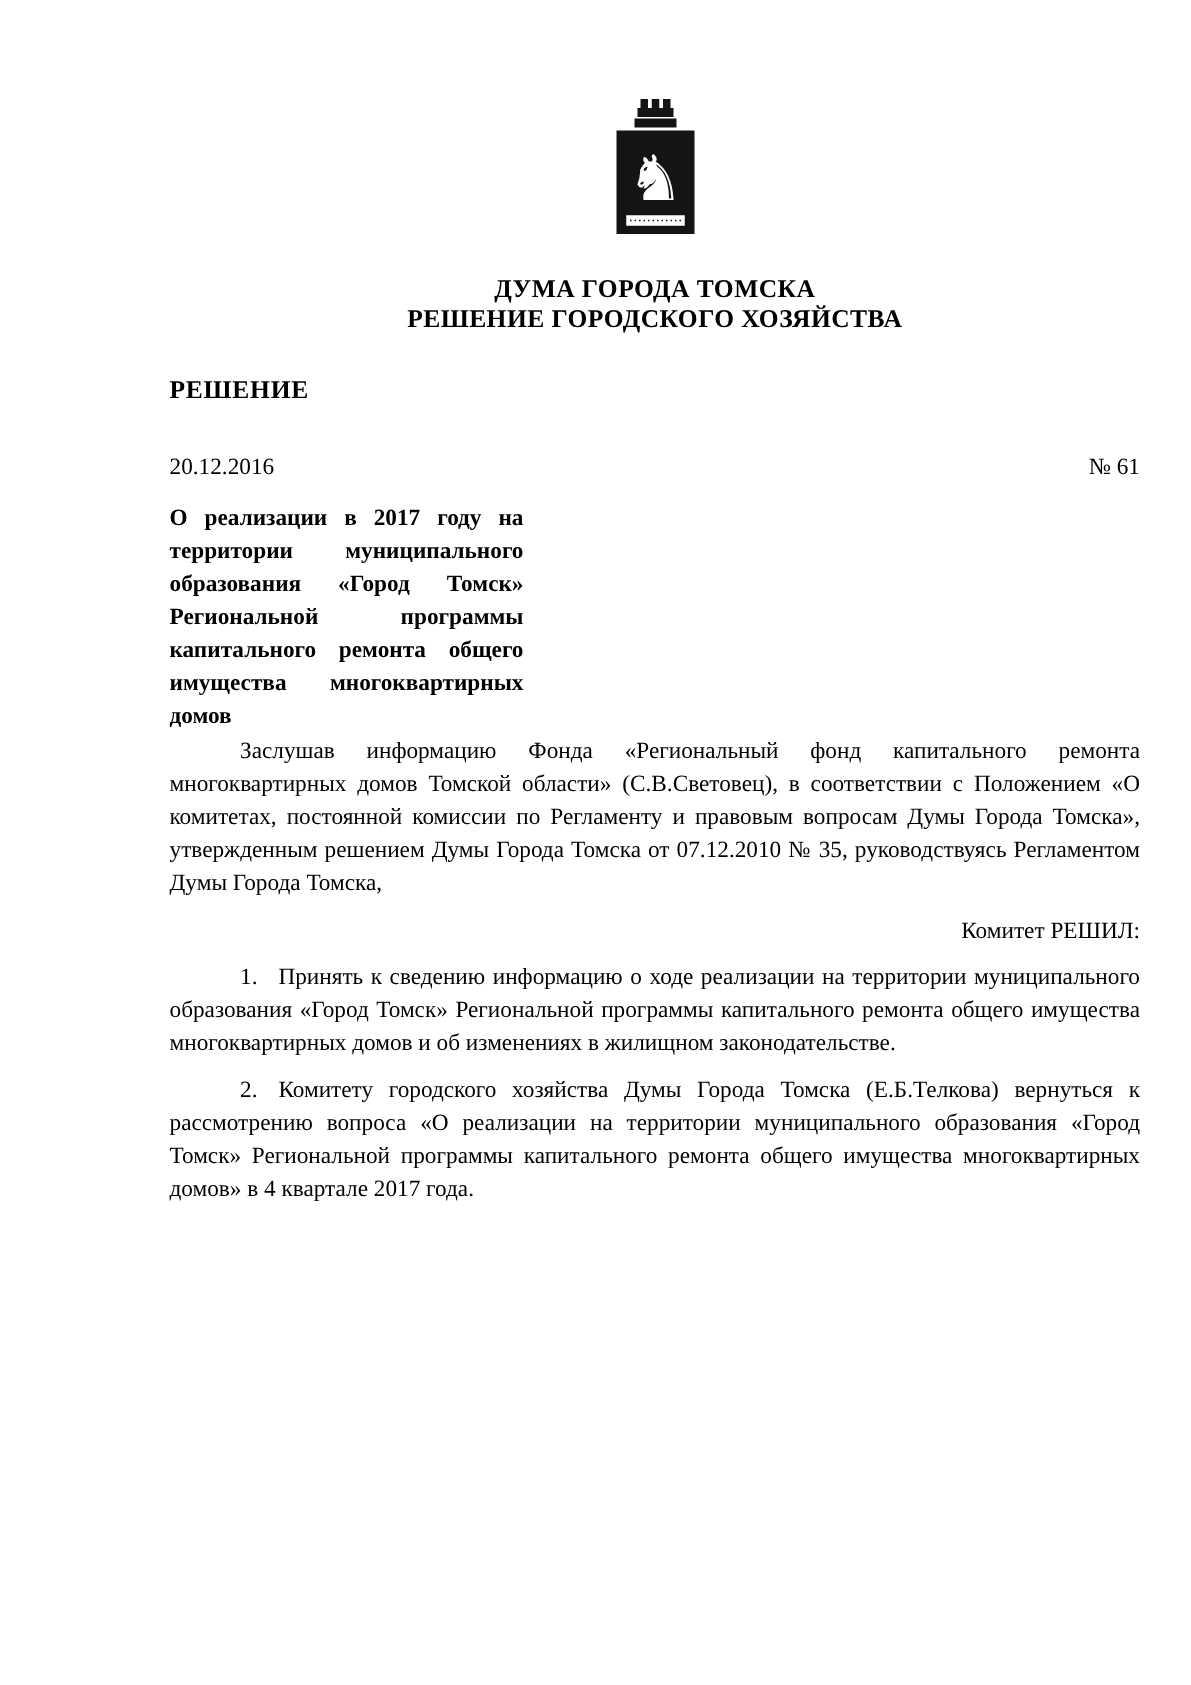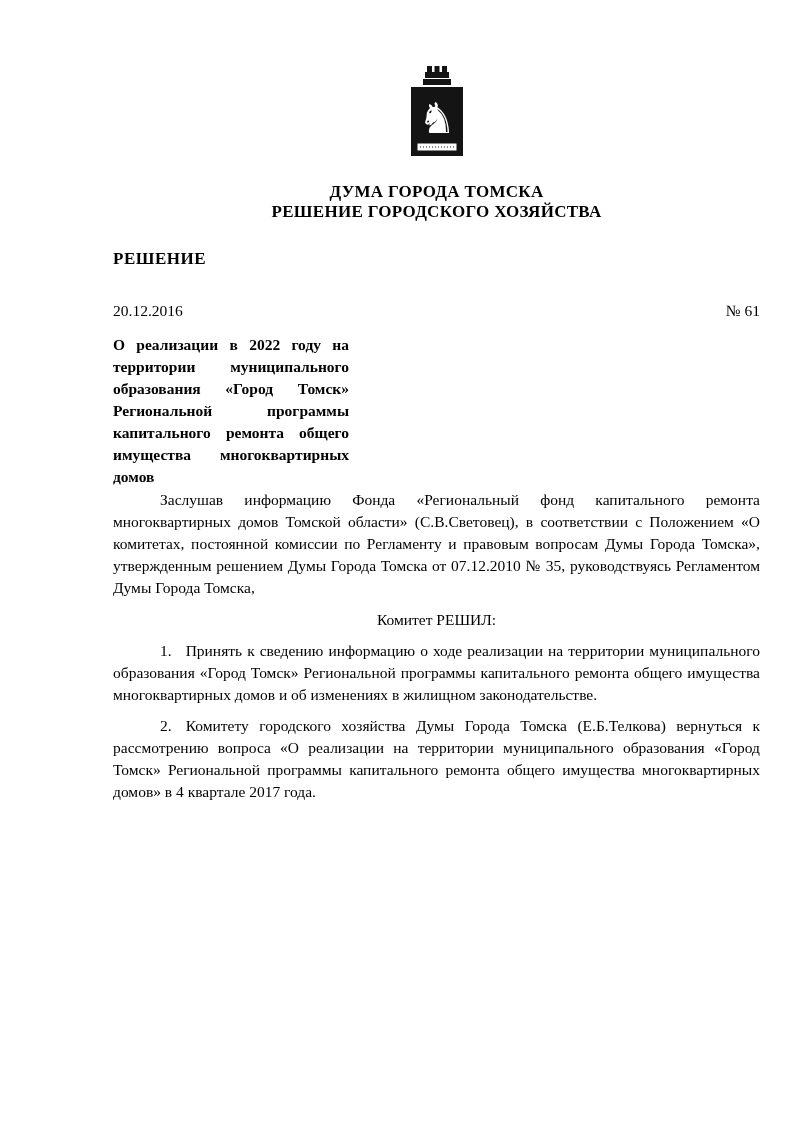--- a/index.html
+++ b/index.html
@@ -59,21 +59,21 @@
     text-align: justify;
   }
 
   .para {
     text-align: justify;
     text-indent: 47px;
   }
   .para.intro { margin-top: 1px; }
 
   .resolved-heading {
-    text-align: center;
+    text-align: right;
     margin-top: 10px;
   }
 
   .item {
     text-align: justify;
     text-indent: 47px;
     margin-top: 9px;
   }
   .item .num { margin-right: 14px; }
 
@@ -111,21 +111,21 @@
   <div class="org-line">ДУМА ГОРОДА ТОМСКА</div>
   <div class="org-line second">РЕШЕНИЕ ГОРОДСКОГО ХОЗЯЙСТВА</div>
 
   <div class="doc-type">РЕШЕНИЕ</div>
 
   <div class="meta-line">
     <span>20.12.2016</span>
     <span>№ 61</span>
   </div>
 
-  <div class="subject">О реализации в 2022 году на территории муниципального образования «Город Томск» Региональной программы капитального ремонта общего имущества многоквартирных домов</div>
+  <div class="subject">О реализации в 2017 году на территории муниципального образования «Город Томск» Региональной программы капитального ремонта общего имущества многоквартирных домов</div>
 
   <p class="para intro">Заслушав информацию Фонда «Региональный фонд капитального ремонта многоквартирных домов Томской области» (С.В.Световец), в соответствии с Положением «О комитетах, постоянной комиссии по Регламенту и правовым вопросам Думы Города Томска», утвержденным решением Думы Города Томска от 07.12.2010 № 35, руководствуясь Регламентом Думы Города Томска,</p>
 
   <p class="resolved-heading">Комитет РЕШИЛ:</p>
 
   <p class="item">
     <span class="num">1.</span><span>Принять к сведению информацию о ходе реализации на территории муниципального образования «Город Томск» Региональной программы капитального ремонта общего имущества многоквартирных домов и об изменениях в жилищном законодательстве.</span>
   </p>
   <p class="item">
     <span class="num">2.</span><span>Комитету городского хозяйства Думы Города Томска (Е.Б.Телкова) вернуться к рассмотрению вопроса «О реализации на территории муниципального образования «Город Томск» Региональной программы капитального ремонта общего имущества многоквартирных домов» в 4 квартале 2017 года.</span>

